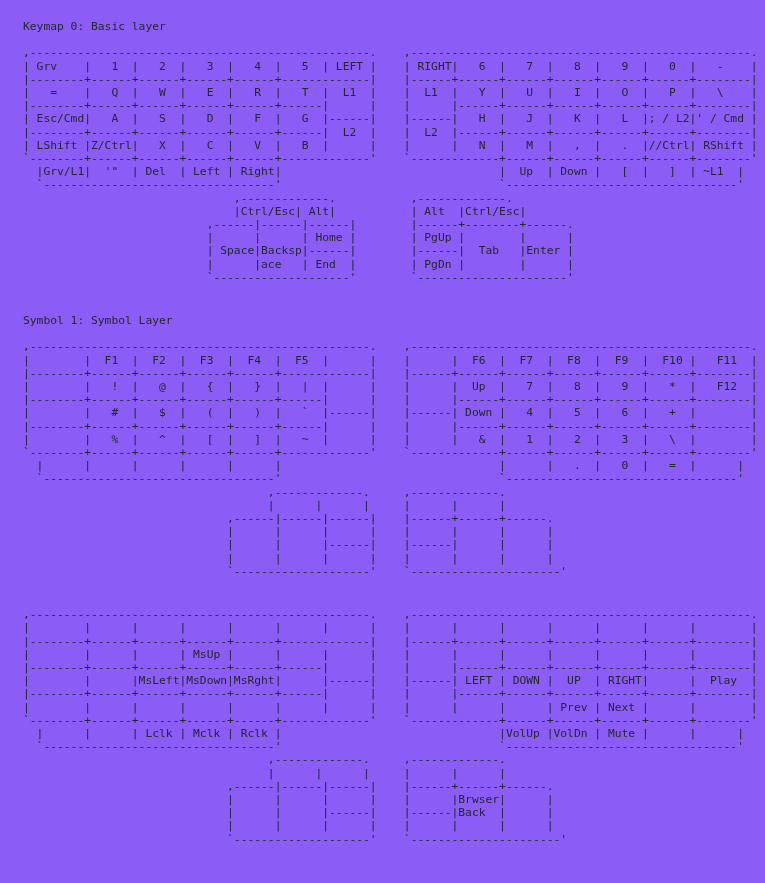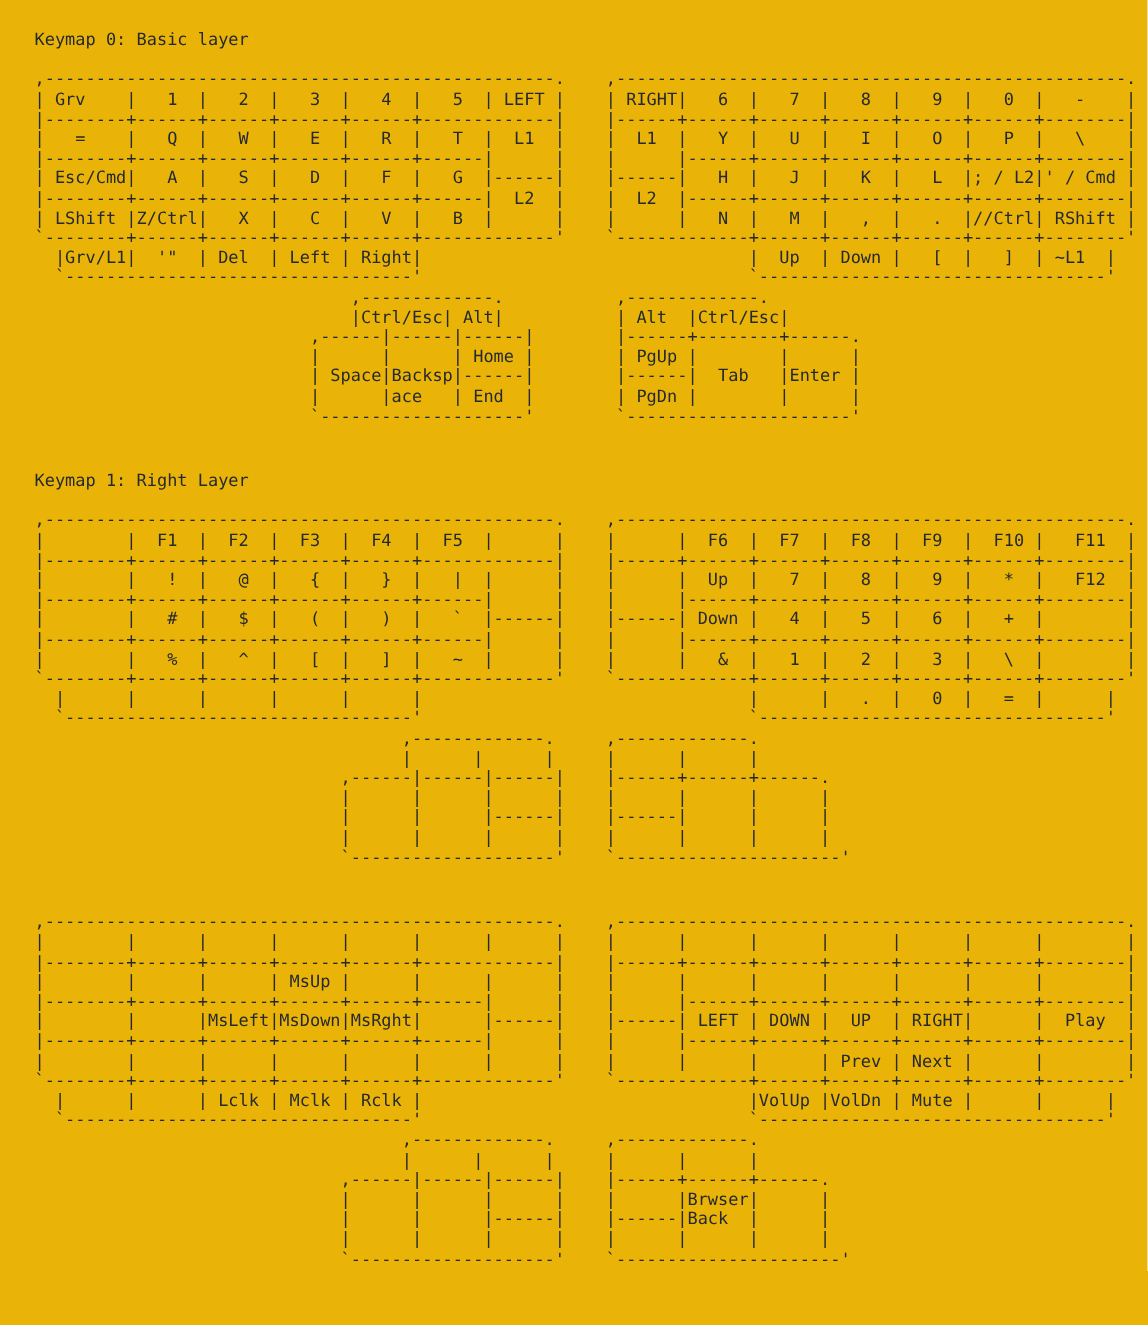--- a/index.html
+++ b/index.html
@@ -1,19 +1,19 @@
 <!DOCTYPE html>
 <html><head>
 <meta charset="utf-8">
 <style>
   html, body { margin: 0; padding: 0; background: #ffffff; }
   .page {
     width: 765px;
     height: 883px;
-    background: #eab308;
+    background: #8b5cf6;
     overflow: hidden;
     box-sizing: border-box;
     padding: 20px 0 0 23px;
   }
   .keymap-section { margin: 0 0 30px 0; }
   .keymap-section:last-child { margin-bottom: 0; }
   .km-title {
     font-family: "DejaVu Sans Mono", "Liberation Mono", monospace;
     font-size: 11.3px;
     line-height: 13.2px;
@@ -52,21 +52,21 @@
                                ,-------------.           ,-------------.
                                |Ctrl/Esc| Alt|           | Alt  |Ctrl/Esc|
                            ,------|------|------|        |------+--------+------.
                            |      |      | Home |        | PgUp |        |      |
                            | Space|Backsp|------|        |------|  Tab   |Enter |
                            |      |ace   | End  |        | PgDn |        |      |
                            `--------------------'        `----------------------'</pre>
   </section>
 
   <section class="keymap-section">
-    <div class="km-title">Keymap 1: Right Layer</div>
+    <div class="km-title">Symbol 1: Symbol Layer</div>
     <pre class="km-art">,--------------------------------------------------.    ,--------------------------------------------------.
 |        |  F1  |  F2  |  F3  |  F4  |  F5  |      |    |      |  F6  |  F7  |  F8  |  F9  |  F10 |   F11  |
 |--------+------+------+------+------+-------------|    |------+------+------+------+------+------+--------|
 |        |   !  |   @  |   {  |   }  |   |  |      |    |      |  Up  |   7  |   8  |   9  |   *  |   F12  |
 |--------+------+------+------+------+------|      |    |      |------+------+------+------+------+--------|
 |        |   #  |   $  |   (  |   )  |   `  |------|    |------| Down |   4  |   5  |   6  |   +  |        |
 |--------+------+------+------+------+------|      |    |      |------+------+------+------+------+--------|
 |        |   %  |   ^  |   [  |   ]  |   ~  |      |    |      |   &amp;  |   1  |   2  |   3  |   \  |        |
 `--------+------+------+------+------+-------------'    `-------------+------+------+------+------+--------'
   |      |      |      |      |      |                                |      |   .  |   0  |   =  |      |

